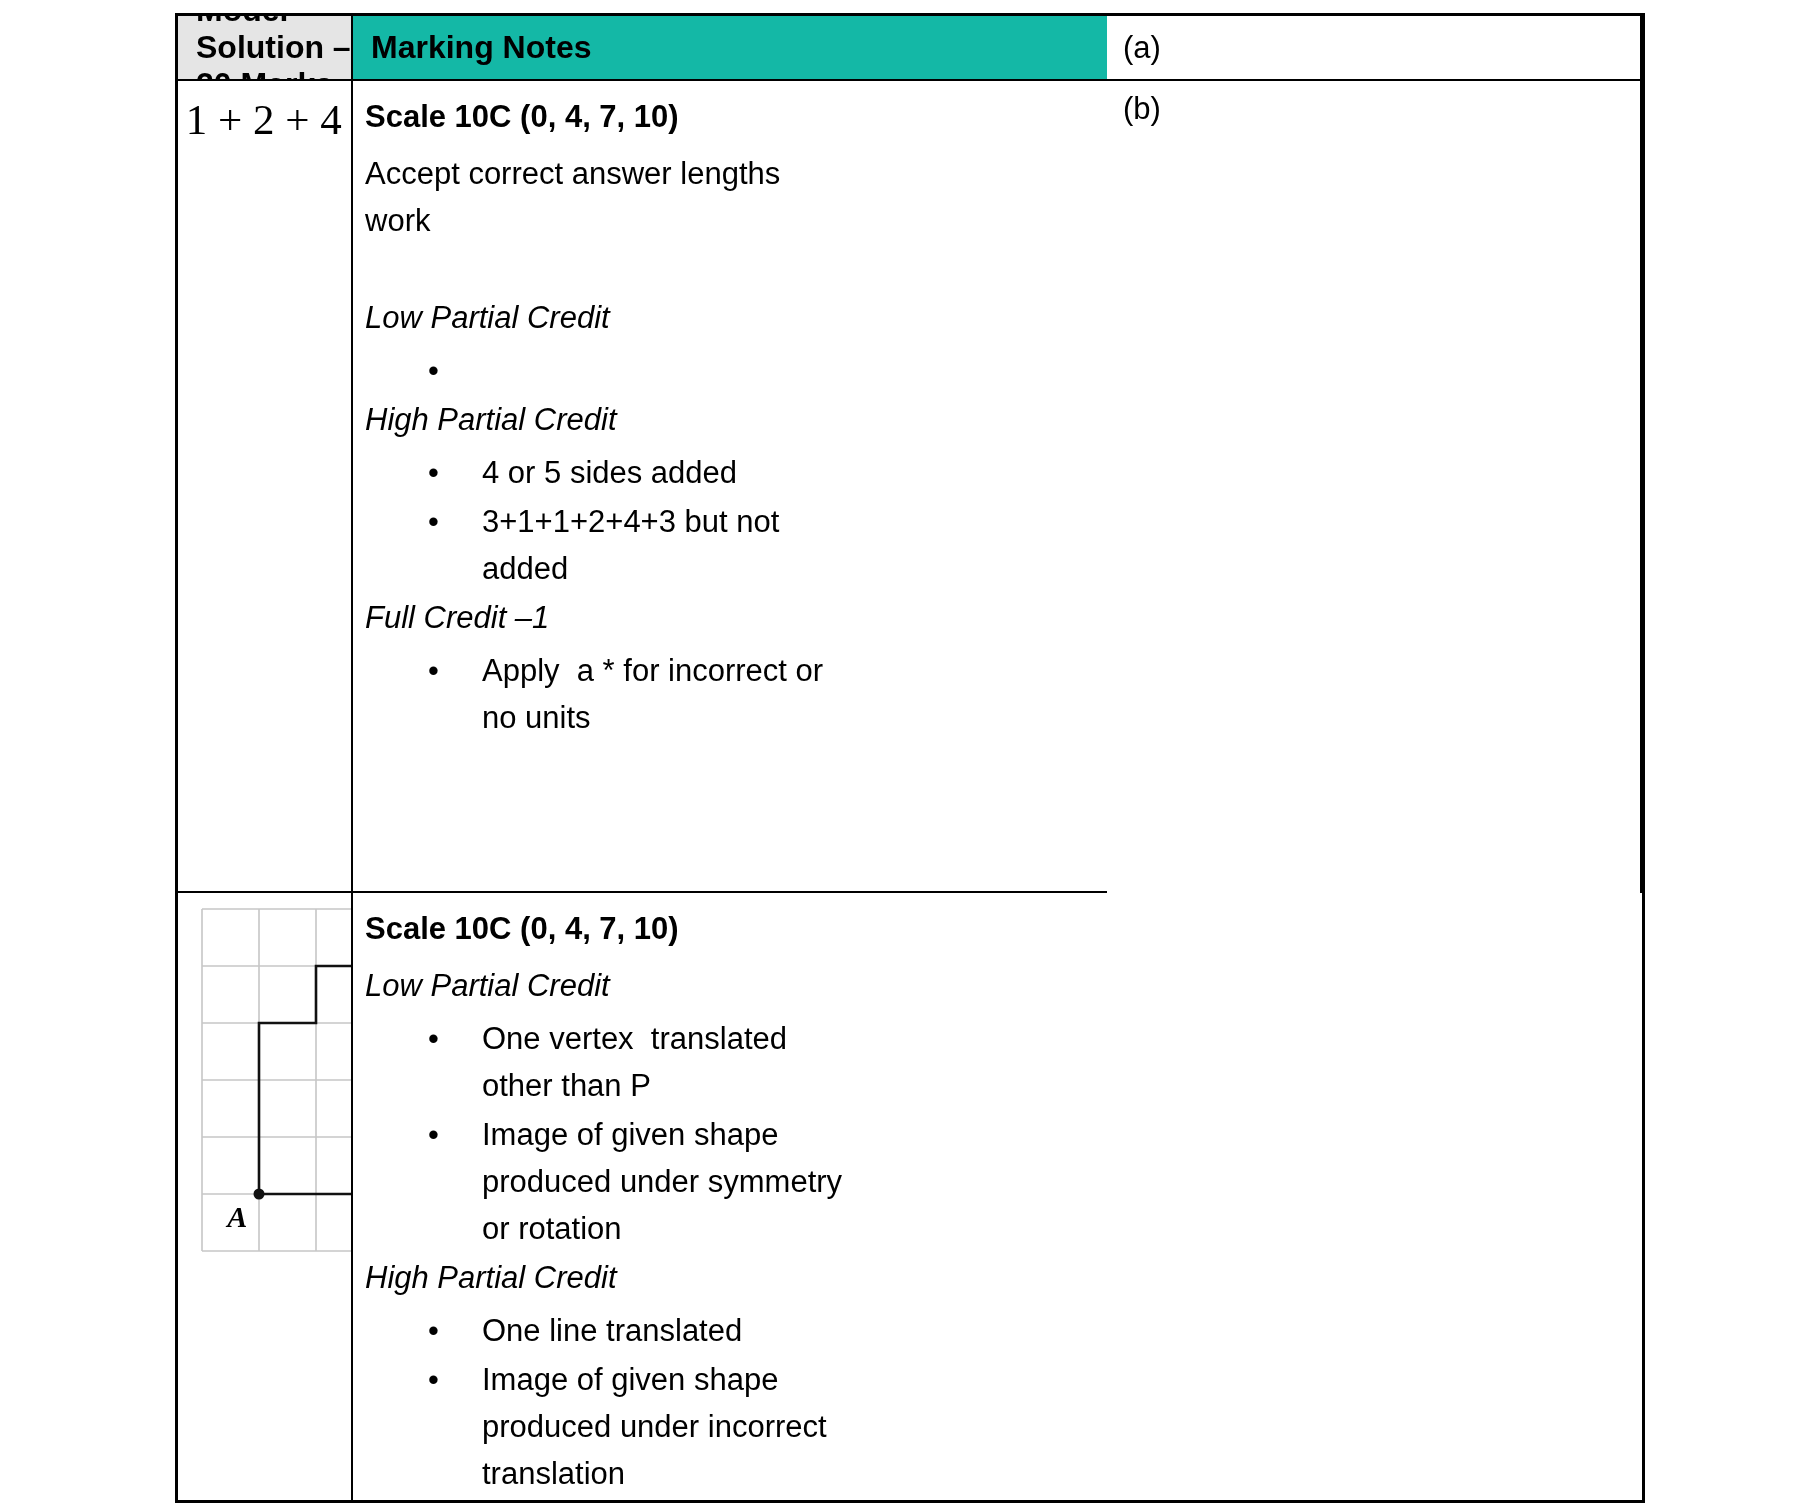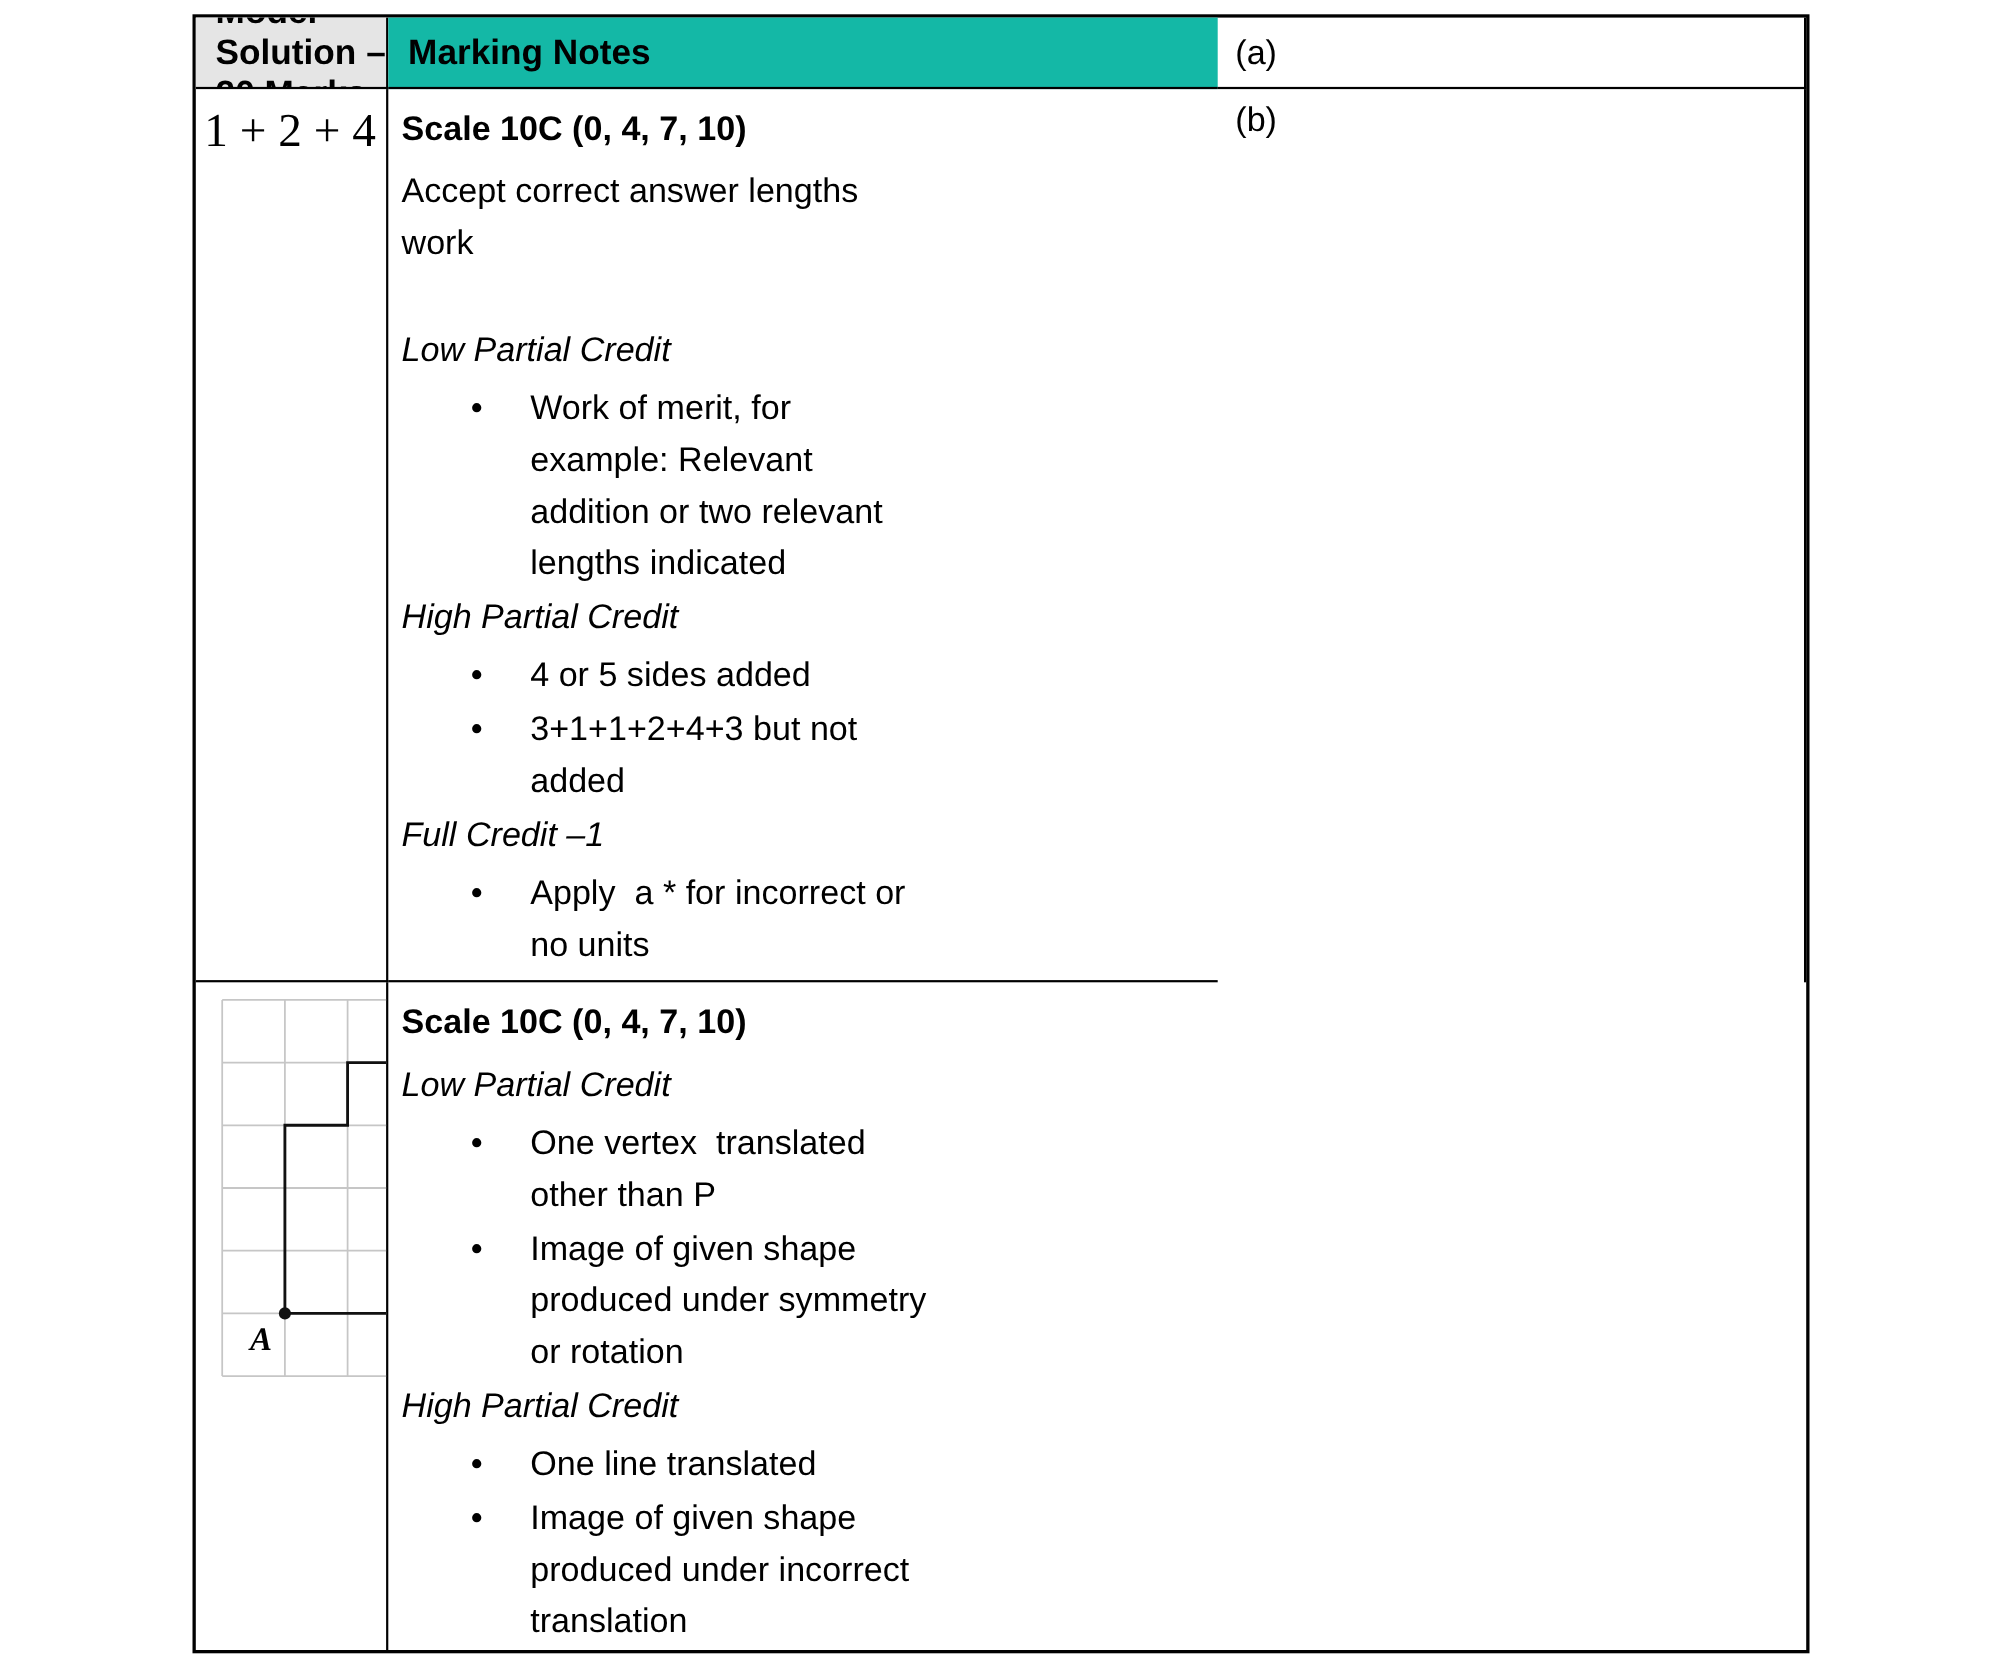--- a/index.html
+++ b/index.html
@@ -72,24 +72,20 @@
     <div class="equation"><span>3 + 1 + 1 + 2 + 4 + 3 = 14</span><span class="unit">cm</span></div>
   </div>
   <div class="cell notes b-b" id="notes-a">
       <div class="block bold">Scale 10C (0, 4, 7, 10)</div>
       <div class="block normal">Accept correct answer lengths
 work</div>
       <div class="spacer"></div>
       <div class="block italic">Low Partial Credit</div>
       <div class="bullet">
         <span class="dot">•</span>
-        <span class="btext">Work of merit, for
-example: Relevant
-addition or two relevant
-lengths indicated</span>
       </div>
       <div class="block italic">High Partial Credit</div>
       <div class="bullet">
         <span class="dot">•</span>
         <span class="btext">4 or 5 sides added</span>
       </div>
       <div class="bullet">
         <span class="dot">•</span>
         <span class="btext">3+1+1+2+4+3 but not
 added</span>

